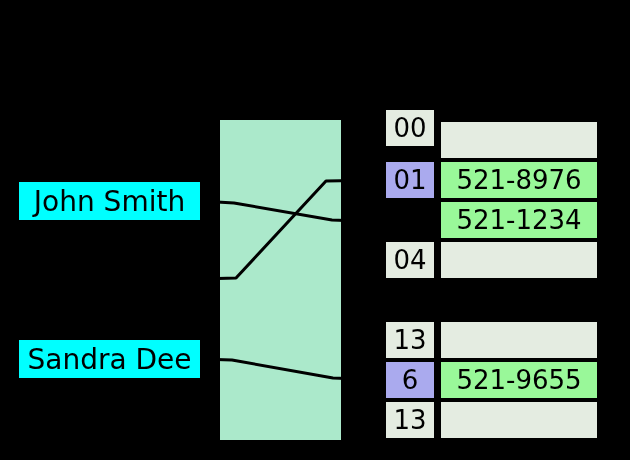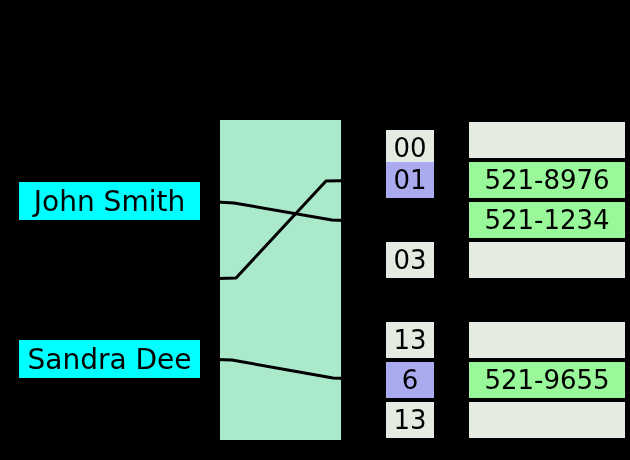--- a/index.html
+++ b/index.html
@@ -26,21 +26,21 @@
     position:absolute;left:386px;width:48px;height:36px;
     background:var(--bucket-index,#e4ece1);
     display:flex;align-items:center;justify-content:center;
     color:var(--text,#000);font-size:26px;z-index:3;
   }
   .bucket-index.filled{background:var(--bucket-index-filled,#aaaaee);}
   .bucket-value{
     position:absolute;left:441px;width:156px;height:36px;
     background:var(--bucket-value,#e4ece1);
     display:flex;align-items:center;justify-content:center;
-    color:var(--text,#000);font-size:26px;z-index:3;margin-left:28px;
+    color:var(--text,#000);font-size:26px;z-index:3;
   }
   .bucket-value.filled{background:var(--bucket-value-filled,#99f899);}
 </style>
 </head>
 <body style="--background: #000000; --key-box: #00ffff; --hash-box: #abe9cb; --bucket-index: #e4ece1; --bucket-index-filled: #aaaaee; --bucket-value: #e4ece1; --bucket-value-filled: #99f899; --line: #000000; --text: #000000;">
 
 <div class="stage">
 
   <div class="hash-box"></div>
 
@@ -50,40 +50,40 @@
     <polyline points="200,359 232,360 333,378 384,380"></polyline>
   </svg>
 
   <div class="key-box" style="top:182px">
     <span>John Smith</span>
   </div>
   <div class="key-box" style="top:340px">
     <span>Sandra Dee</span>
   </div>
 
-  <div class="bucket-index" style="top:130px">
+  <div class="bucket-index" style="top:110px">
     <span>00</span>
   </div>
   <div class="bucket-value" style="top:122px">
     <span></span>
   </div>
 
   <div class="bucket-index filled" style="top:162px">
     <span>01</span>
   </div>
   <div class="bucket-value filled" style="top:162px">
     <span>521-8976</span>
   </div>
 
   <div class="bucket-value filled" style="top:202px">
     <span>521-1234</span>
   </div>
 
   <div class="bucket-index" style="top:242px">
-    <span>03</span>
+    <span>04</span>
   </div>
   <div class="bucket-value" style="top:242px">
     <span></span>
   </div>
 
   <div class="bucket-index" style="top:322px">
     <span>13</span>
   </div>
   <div class="bucket-value" style="top:322px">
     <span></span>

